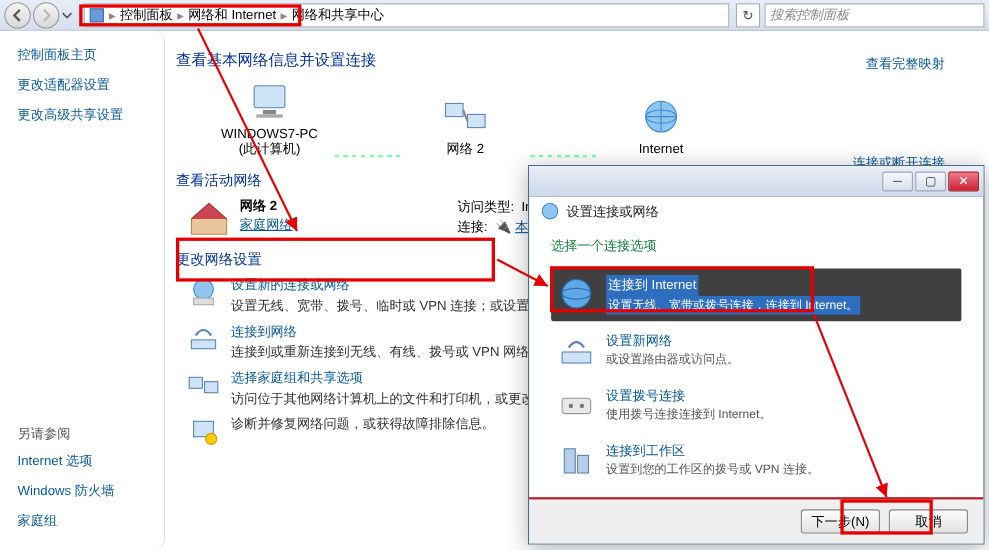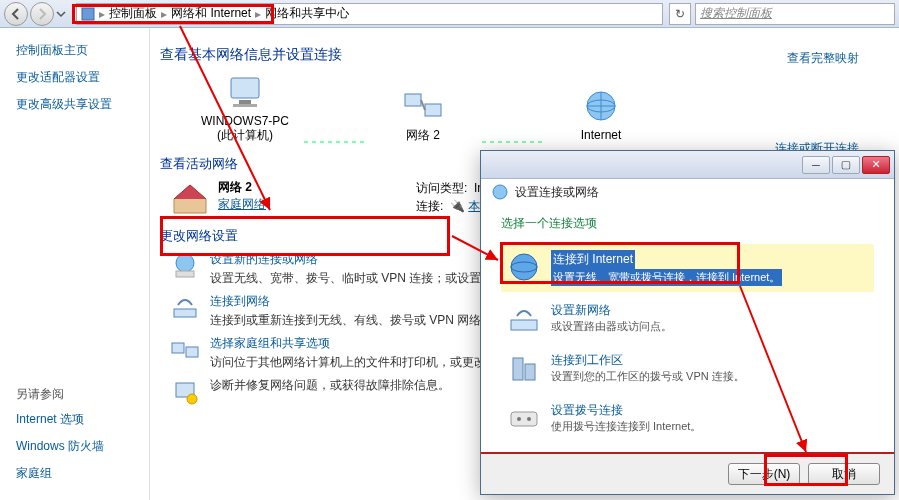--- a/index.html
+++ b/index.html
@@ -4,23 +4,23 @@
 <style>
   * { box-sizing: border-box; margin: 0; padding: 0; }
   body { font-family: "Microsoft YaHei", "Segoe UI", Tahoma, sans-serif; font-size: 12px; background: #fff; color: #000; width: 899px; height: 500px; overflow: hidden; position: relative; }
   .window { width: 899px; height: 500px; background: #fff; }
   .titlebar { height: 28px; background: linear-gradient(to bottom, #e8eef7, #d4dfef); display: flex; align-items: center; padding: 0 4px; border-bottom: 1px solid #a8b8cc; }
   .nav-btn { width: 24px; height: 24px; border: 1px solid #999; border-radius: 50%; background: linear-gradient(#f5f5f5, #d8d8d8); display: inline-flex; align-items: center; justify-content: center; margin-right: 2px; font-size: 12px; color: #555; }
   .breadcrumb { flex: 1; height: 22px; background: #fff; border: 1px solid #aab; margin: 0 6px 0 10px; display: flex; align-items: center; padding: 0 4px; font-size: 12px; position: relative; }
   .breadcrumb-inner { display: flex; align-items: center; }
   .bc-sep { color: #888; padding: 0 4px; }
   .bc-refresh { width: 22px; height: 22px; border: 1px solid #aab; background: #fff; display: flex; align-items: center; justify-content: center; margin-right: 4px; color: #555; font-size: 12px;}
-  .search-box { width: 200px; height: 22px; background: #fff; border: 1px solid #aab; display: flex; align-items: center; padding: 0 4px; font-size: 12px; color: #888; font-style: italic; text-decoration: underline; }
+  .search-box { width: 200px; height: 22px; background: #fff; border: 1px solid #aab; display: flex; align-items: center; padding: 0 4px; font-size: 12px; color: #888; font-style: italic; }
   .content { display: flex; height: calc(100% - 28px); }
-  .sidebar { width: 150px; background: #fff; border-right: 1px solid #e0e0e0; padding: 14px 8px 8px 16px; display: flex; flex-direction: column; }
+  .sidebar { width: 150px; background: #fff; border-right: 1px solid #e0e0e0; padding: 14px 8px 8px 16px; display: flex; flex-direction: column; border-radius: 10px; }
   .sidebar a { color: #065999; text-decoration: none; display: block; margin-bottom: 10px; font-size: 12px; }
   .sidebar-sep { flex: 1; }
   .sidebar-footer-title { color: #555; margin-bottom: 8px; }
   .main { flex: 1; padding: 18px 30px 10px 10px; position: relative; }
   h1 { font-size: 14px; color: #003399; font-weight: normal; margin-bottom: 10px; }
   .netmap { display: flex; align-items: flex-end; justify-content: flex-start; gap: 4px; margin-left: 30px; }
   .netmap-node { display: flex; flex-direction: column; align-items: center; font-size: 12px; width: 110px; }
   .netmap-node .label { margin-top: 4px; text-align: center; line-height: 1.2; }
   .netmap-line { width: 60px; height: 2px; background: repeating-linear-gradient(to right, #7fa 0 4px, transparent 4px 8px); position: relative; }
   .top-link-right { position: absolute; right: 40px; color: #065999; font-size: 12px; }
@@ -41,21 +41,21 @@
   
   .dialog { position: absolute; left: 480px; top: 150px; width: 415px; height: 345px; background: #fff; border: 1px solid #4a6a90; box-shadow: 0 4px 20px rgba(0,0,0,0.3); }
   .dialog-titlebar { height: 28px; background: linear-gradient(to bottom, #eaeef6, #cdd8ea); display: flex; align-items: center; justify-content: space-between; padding: 0 4px 0 2px; border-bottom: 1px solid #a8b8cc; }
   .dialog-titlebar .tbtns { display: flex; gap: 2px; }
   .tbtn { width: 28px; height: 18px; display: flex; align-items: center; justify-content: center; background: linear-gradient(#f5f8fc, #d8e0ec); border: 1px solid #9aa8bc; border-radius: 2px; font-size: 11px; color: #333; }
   .tbtn.close { background: linear-gradient(#e78, #c23); color: #fff; border-color: #a22; }
   .dialog-header { display: flex; align-items: center; padding: 4px 10px; font-size: 12px; color: #222; }
   .dialog-body { padding: 10px 20px; }
   .dialog-body h2 { color: #15803d; font-size: 12px; font-weight: normal; margin-bottom: 12px; }
   .option { display: flex; align-items: flex-start; padding: 6px; margin-bottom: 4px; border-radius: 2px; }
-  .option.selected { background: #fef9c3; margin-top: 11px; }
+  .option.selected { background: #404040; margin-top: 11px; }
   .option.selected .opt-title { background: #2e6ec0; color: #fff; display: inline-block; padding: 1px 2px; }
   .option.selected .opt-desc { background: #2e6ec0; color: #fff; display: inline-block; padding: 1px 2px; }
   .option .icon { width: 34px; height: 34px; margin-right: 10px; flex-shrink: 0; }
   .opt-title { color: #065999; font-size: 12px; }
   .opt-desc { color: #555; font-size: 11px; }
   .dialog-footer { position: absolute; bottom: 0; left: 0; right: 0; height: 42px; background: #efefef; border-top: 2px solid #b91c1c; display: flex; align-items: center; justify-content: flex-end; padding: 0 14px; gap: 8px; }
   .win-btn { min-width: 72px; height: 22px; background: linear-gradient(#fdfdfd, #e2e2e2); border: 1px solid #888; border-radius: 3px; font-size: 12px; display: flex; align-items: center; justify-content: center; }
 </style>
 </head>
 <body>
@@ -236,37 +236,37 @@
             <rect x="4" y="18" width="26" height="10" fill="#cfe3f7" stroke="#5a86b8"></rect>
             <path d="M10 14 Q17 4 24 14" fill="none" stroke="#5a86b8" stroke-width="2"></path>
           </svg>
         <div>
           <div class="opt-title">设置新网络</div>
           <div class="opt-desc">或设置路由器或访问点。</div>
         </div>
       </div>
       <div class="option">
         <svg class="icon" width="34" height="34">
-            <rect x="6" y="6" width="10" height="22" fill="#b8cde6" stroke="#5a86b8"></rect>
-            <rect x="18" y="12" width="10" height="16" fill="#b8cde6" stroke="#5a86b8"></rect>
-          </svg>
-        <div>
-          <div class="opt-title">连接到工作区</div>
-          <div class="opt-desc">设置到您的工作区的拨号或 VPN 连接。</div>
-        </div>
-      </div>
-      <div class="option">
-        <svg class="icon" width="34" height="34">
             <rect x="4" y="10" width="26" height="14" rx="3" fill="#e8e8e8" stroke="#999"></rect>
             <circle cx="12" cy="17" r="2" fill="#777"></circle>
             <circle cx="22" cy="17" r="2" fill="#777"></circle>
           </svg>
         <div>
           <div class="opt-title">设置拨号连接</div>
           <div class="opt-desc">使用拨号连接连接到 Internet。</div>
+        </div>
+      </div>
+      <div class="option">
+        <svg class="icon" width="34" height="34">
+            <rect x="6" y="6" width="10" height="22" fill="#b8cde6" stroke="#5a86b8"></rect>
+            <rect x="18" y="12" width="10" height="16" fill="#b8cde6" stroke="#5a86b8"></rect>
+          </svg>
+        <div>
+          <div class="opt-title">连接到工作区</div>
+          <div class="opt-desc">设置到您的工作区的拨号或 VPN 连接。</div>
         </div>
       </div>
     </div>
     <div class="dialog-footer">
       <div class="win-btn">下一步(N)</div>
       <div class="win-btn">取消</div>
     </div>
   </div>
 
   <div class="redbox" style="left:72px; top:4px; width:202px; height:20px;"></div>

